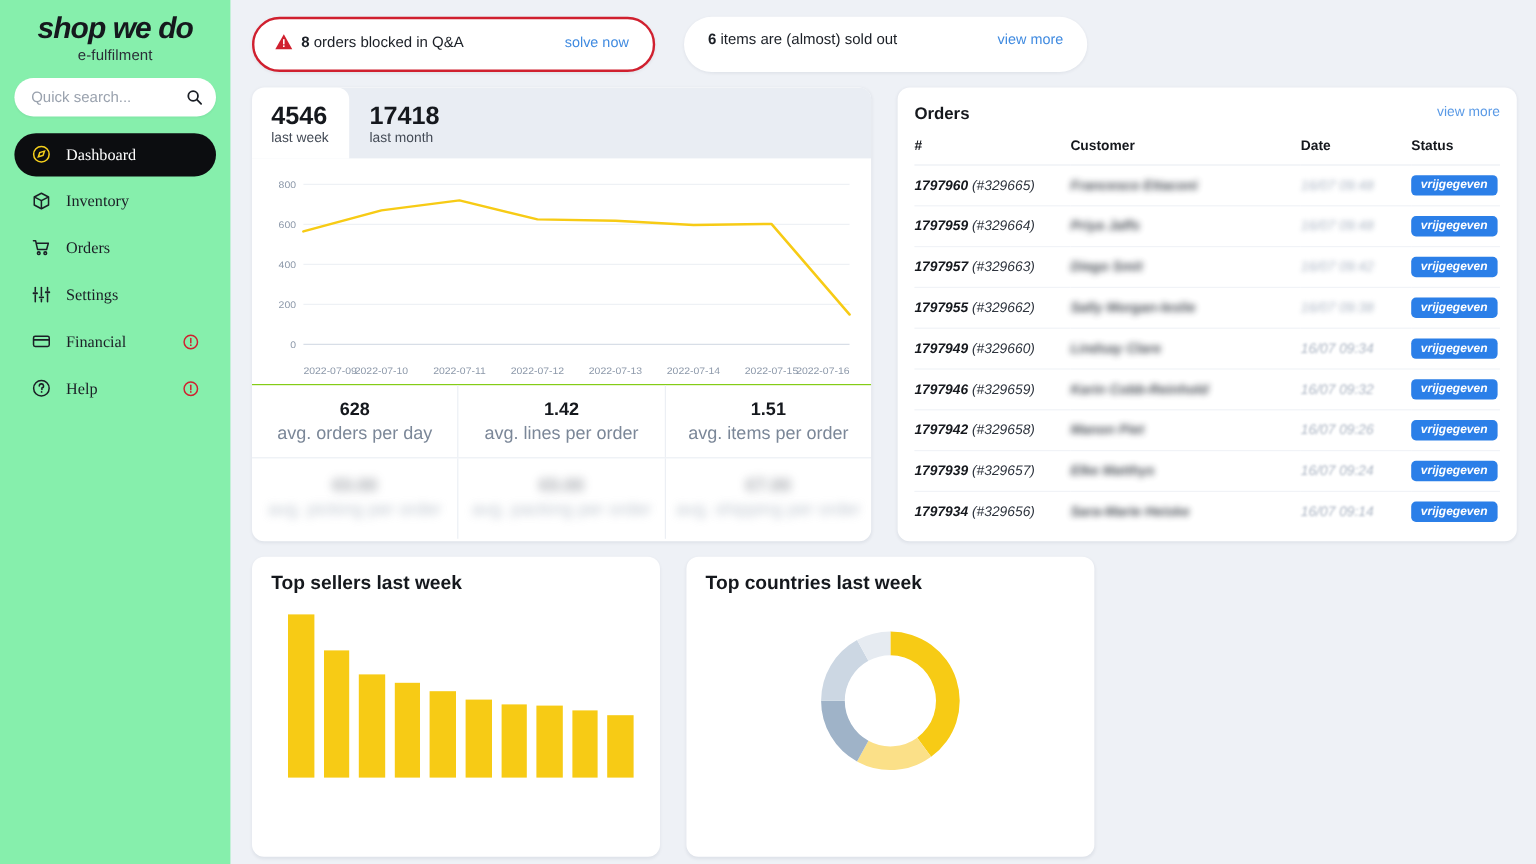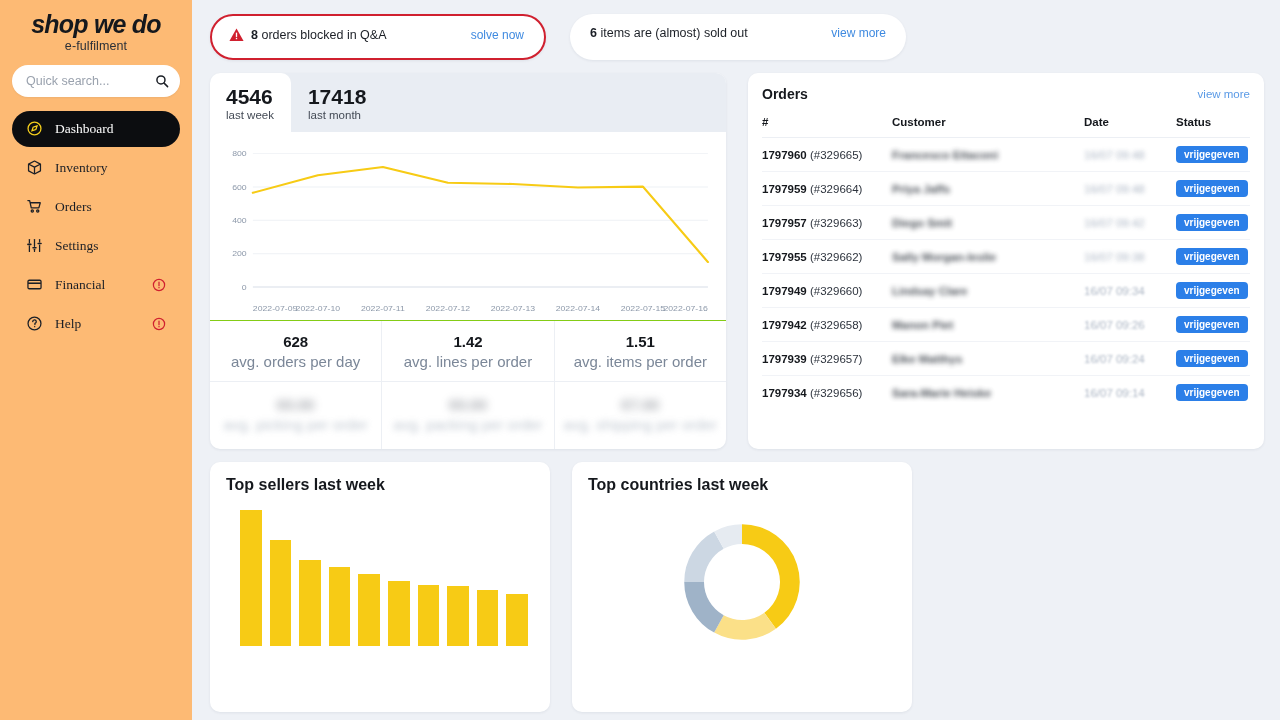--- a/index.html
+++ b/index.html
@@ -9,21 +9,21 @@
     overflow: hidden;
     font-family: "Liberation Sans", "DejaVu Sans", sans-serif;
     background: #eef1f6;
     color: #1b1f26;
   }
   .app { display: flex; width: 1280px; height: 720px; }
 
   
   .sidebar {
     width: 192px; flex: 0 0 192px;
-    background: #fdba74;
+    background: #86efac;
     padding: 8px 12px 0 12px;
     display: flex; flex-direction: column;
   }
   .logo-block { text-align: center; padding: 4px 0 10px 0; }
   .logo-main {
     font-size: 25px; font-weight: 700; font-style: italic;
     letter-spacing: -0.8px; color: #15181d; line-height: 1.02;
     white-space: nowrap;
   }
   .logo-sub {
@@ -139,21 +139,21 @@
   .orders-head { display: flex; align-items: center; margin-bottom: 10px; }
   .orders-title { font-size: 14px; font-weight: 700; color: #15181d; flex: 1; }
   .orders-link { font-size: 11.5px; color: #5a9ae6; cursor: pointer; }
   table.orders { width: 100%; border-collapse: collapse; table-layout: fixed; }
   table.orders th {
     text-align: left; font-size: 11.5px; font-weight: 700; color: #15181d;
     padding: 4px 0 9px 0; border-bottom: 1px solid #eceff4;
   }
   table.orders td {
     font-size: 11.5px; padding: 8px 0 8px 0;
-    border-bottom: 1px solid #f1f3f7; vertical-align: middle;
+    border-bottom: 1px solid #f1f3f7; vertical-align: middle; font-style: italic;
   }
   table.orders tr:last-child td { border-bottom: none; }
   .col-num { width: 130px; }
   .col-cust { width: auto; }
   .col-date { width: 92px; }
   .col-status { width: 74px; }
   .ord-id { font-weight: 700; color: #15181d; }
   .ord-ext { color: #2d333d; }
   .cust-name {
     font-weight: 700; color: #2b313a;
@@ -444,20 +444,26 @@
                 <td class="col-date"><span class="ord-date">16/07 09:38</span></td>
                 <td class="col-status"><span class="badge">vrijgegeven</span></td>
               </tr>
               <tr>
                 <td class="col-num"><span class="ord-id">1797949</span> <span class="ord-ext">(#329660)</span></td>
                 <td class="col-cust"><span class="cust-name">Lindsay Clare</span></td>
                 <td class="col-date"><span class="ord-date clear">16/07 09:34</span></td>
                 <td class="col-status"><span class="badge">vrijgegeven</span></td>
               </tr>
               <tr>
+                <td class="col-num"><span class="ord-id">1797946</span> <span class="ord-ext">(#329659)</span></td>
+                <td class="col-cust"><span class="cust-name">Karin Cobb-Reinhold</span></td>
+                <td class="col-date"><span class="ord-date clear">16/07 09:32</span></td>
+                <td class="col-status"><span class="badge">vrijgegeven</span></td>
+              </tr>
+              <tr>
                 <td class="col-num"><span class="ord-id">1797942</span> <span class="ord-ext">(#329658)</span></td>
                 <td class="col-cust"><span class="cust-name">Manon Piet</span></td>
                 <td class="col-date"><span class="ord-date clear">16/07 09:26</span></td>
                 <td class="col-status"><span class="badge">vrijgegeven</span></td>
               </tr>
               <tr>
                 <td class="col-num"><span class="ord-id">1797939</span> <span class="ord-ext">(#329657)</span></td>
                 <td class="col-cust"><span class="cust-name">Elke Matthys</span></td>
                 <td class="col-date"><span class="ord-date clear">16/07 09:24</span></td>
                 <td class="col-status"><span class="badge">vrijgegeven</span></td>

